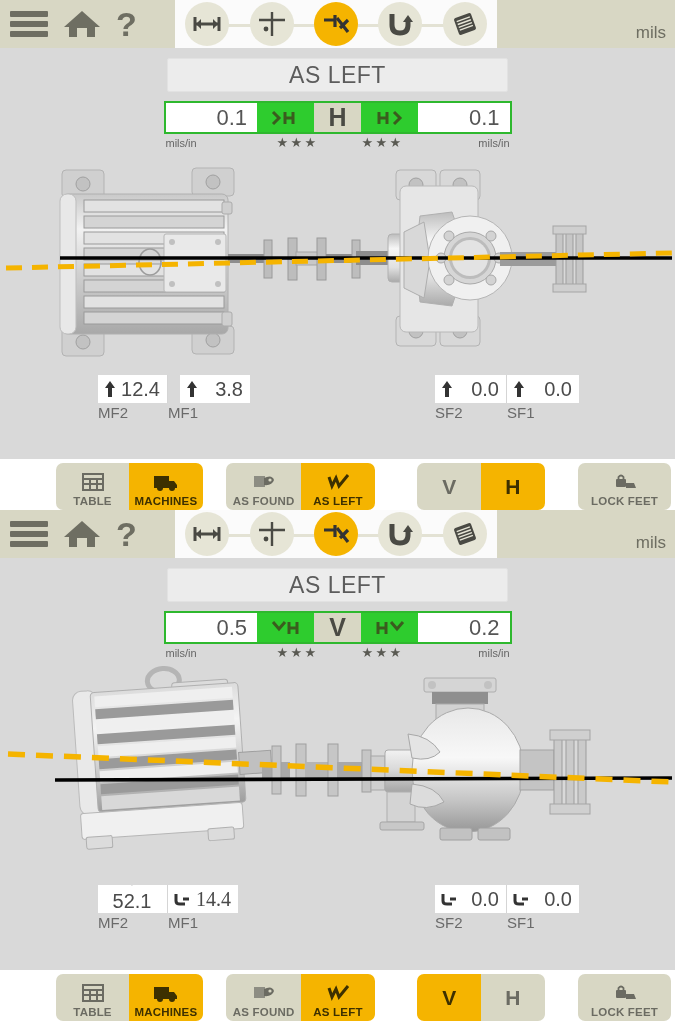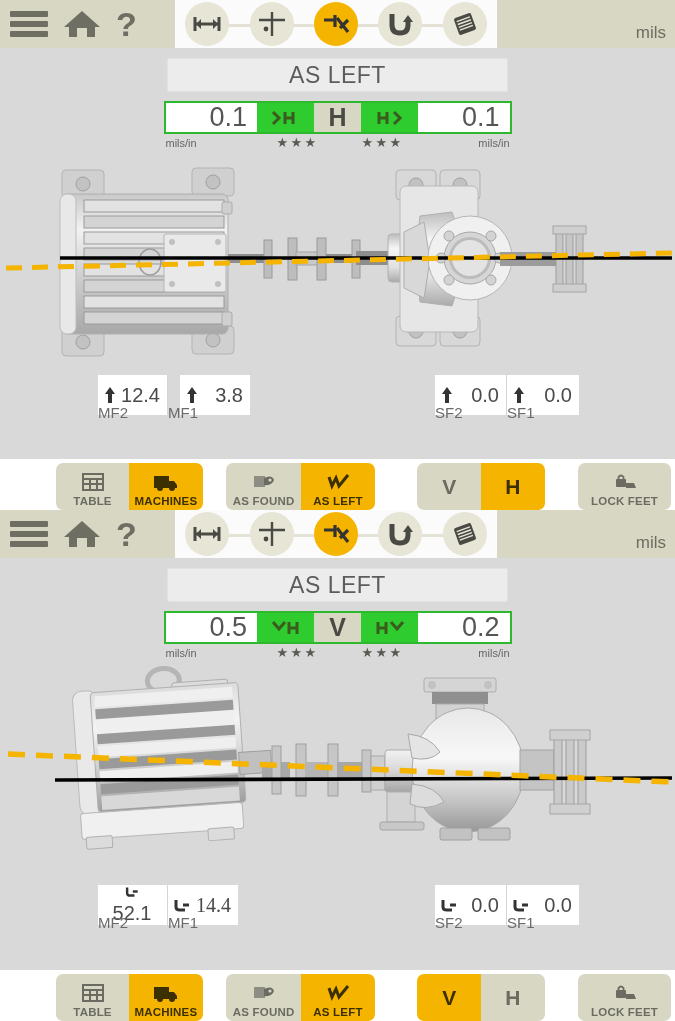--- a/index.html
+++ b/index.html
@@ -56,21 +56,21 @@
   }
   .title-bar span { font-size:23px; color:#5c5c5c; letter-spacing:0.5px; }
 
   
   .gauge-wrap { margin:9px auto 0 auto; width:348px; }
   .gauge {
     display:flex; height:33px; border:2px solid #2eb82e; background:#fff;
   }
   .gauge .val {
     flex:1; display:flex; align-items:center; justify-content:flex-end;
-    padding-right:10px; font-size:27px; color:#555;
+    padding-right:10px; font-size:22px; color:#555;
   }
   .gauge .tol {
     width:57px; background:#2ecc2e; display:flex; align-items:center; justify-content:center;
   }
   .gauge .mid {
     width:47px; background:#d8d7c4; display:flex; align-items:center; justify-content:center;
     font-size:25px; font-weight:bold; color:#4a4a44;
   }
   .gauge-sub {
     display:flex; height:17px; align-items:center; position:relative;
@@ -84,21 +84,21 @@
   .star { width:13px; height:13px; color:#595952; font-size:13px; line-height:13px; }
 
   
   .machine-area { position:relative; width:675px; height:215px; margin-top:5px; }
   .machine-area svg { display:block; }
 
   
   .feet-row { position:relative; height:46px; margin-top:4px; }
   .foot {
     position:absolute; top:0;
-    height:40px; background:#fff;
+    height:28px; background:#fff;
     display:flex; align-items:center;
     padding:0 7px 0 6px; gap:4px;
     border-right:1px solid #d5d5d5;
   }
   .foot .fval { font-size:20px; color:#4a4a4a; text-align:right; flex:1; }
   .foot-lbl { position:absolute; top:29px; font-size:15px; color:#6a6a6a; }
 
   
   .bottombar {
     position:absolute; bottom:0; left:0; width:675px; height:51px;

